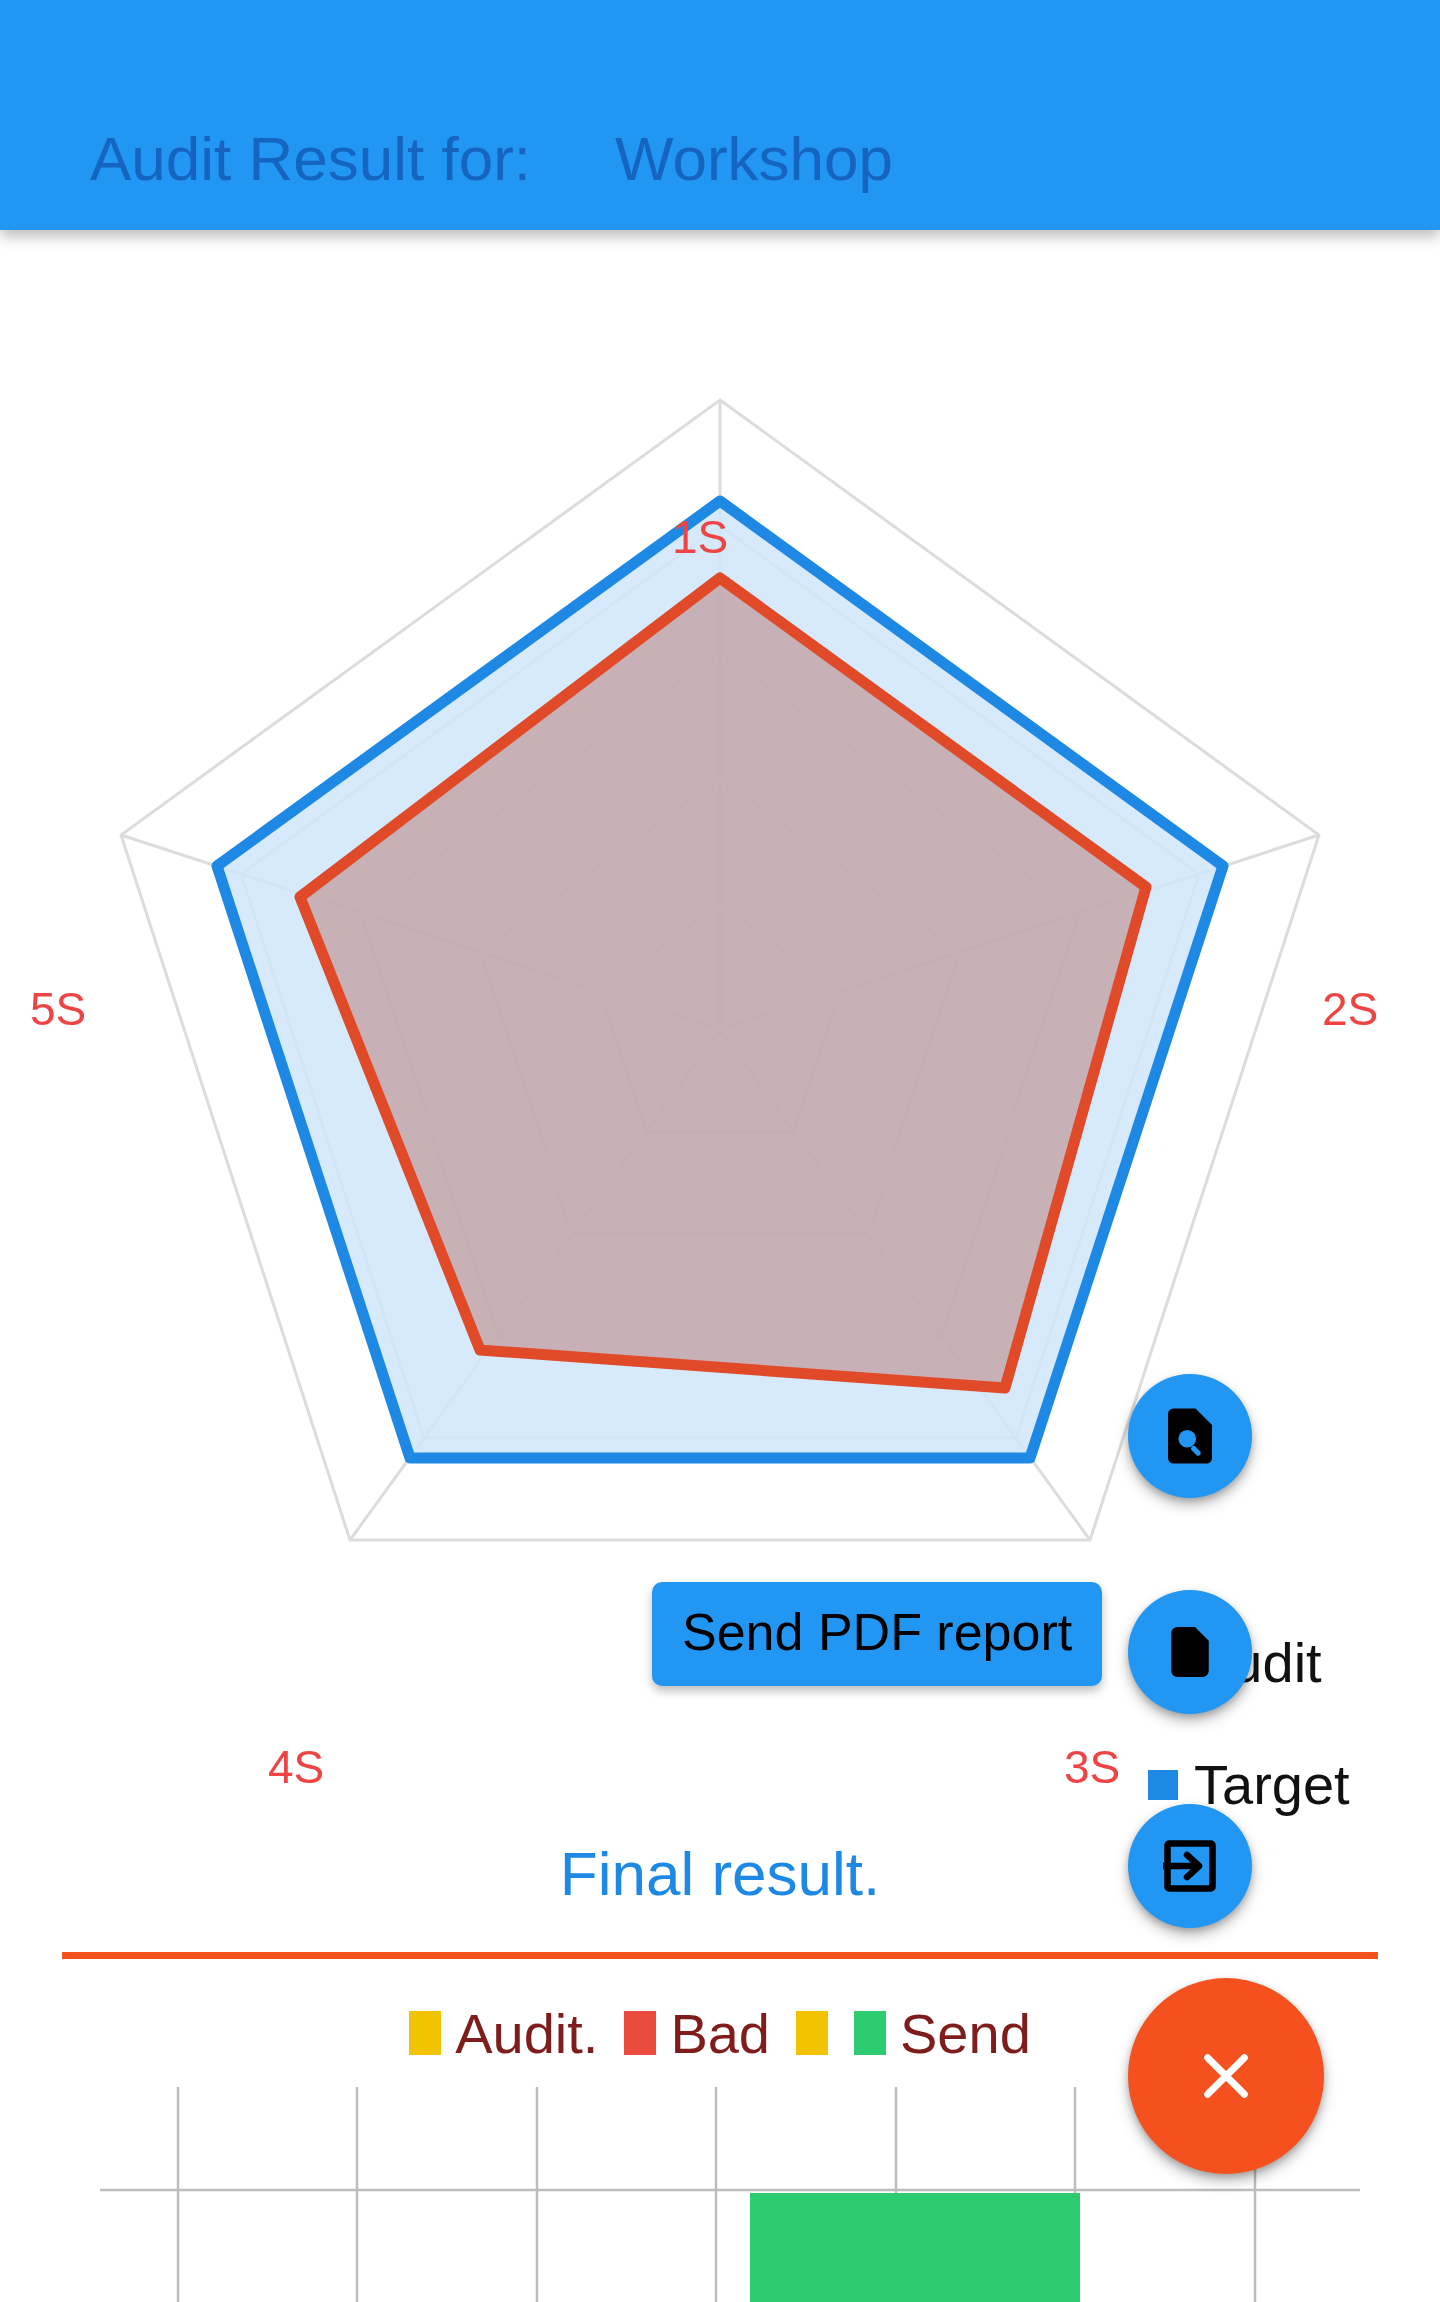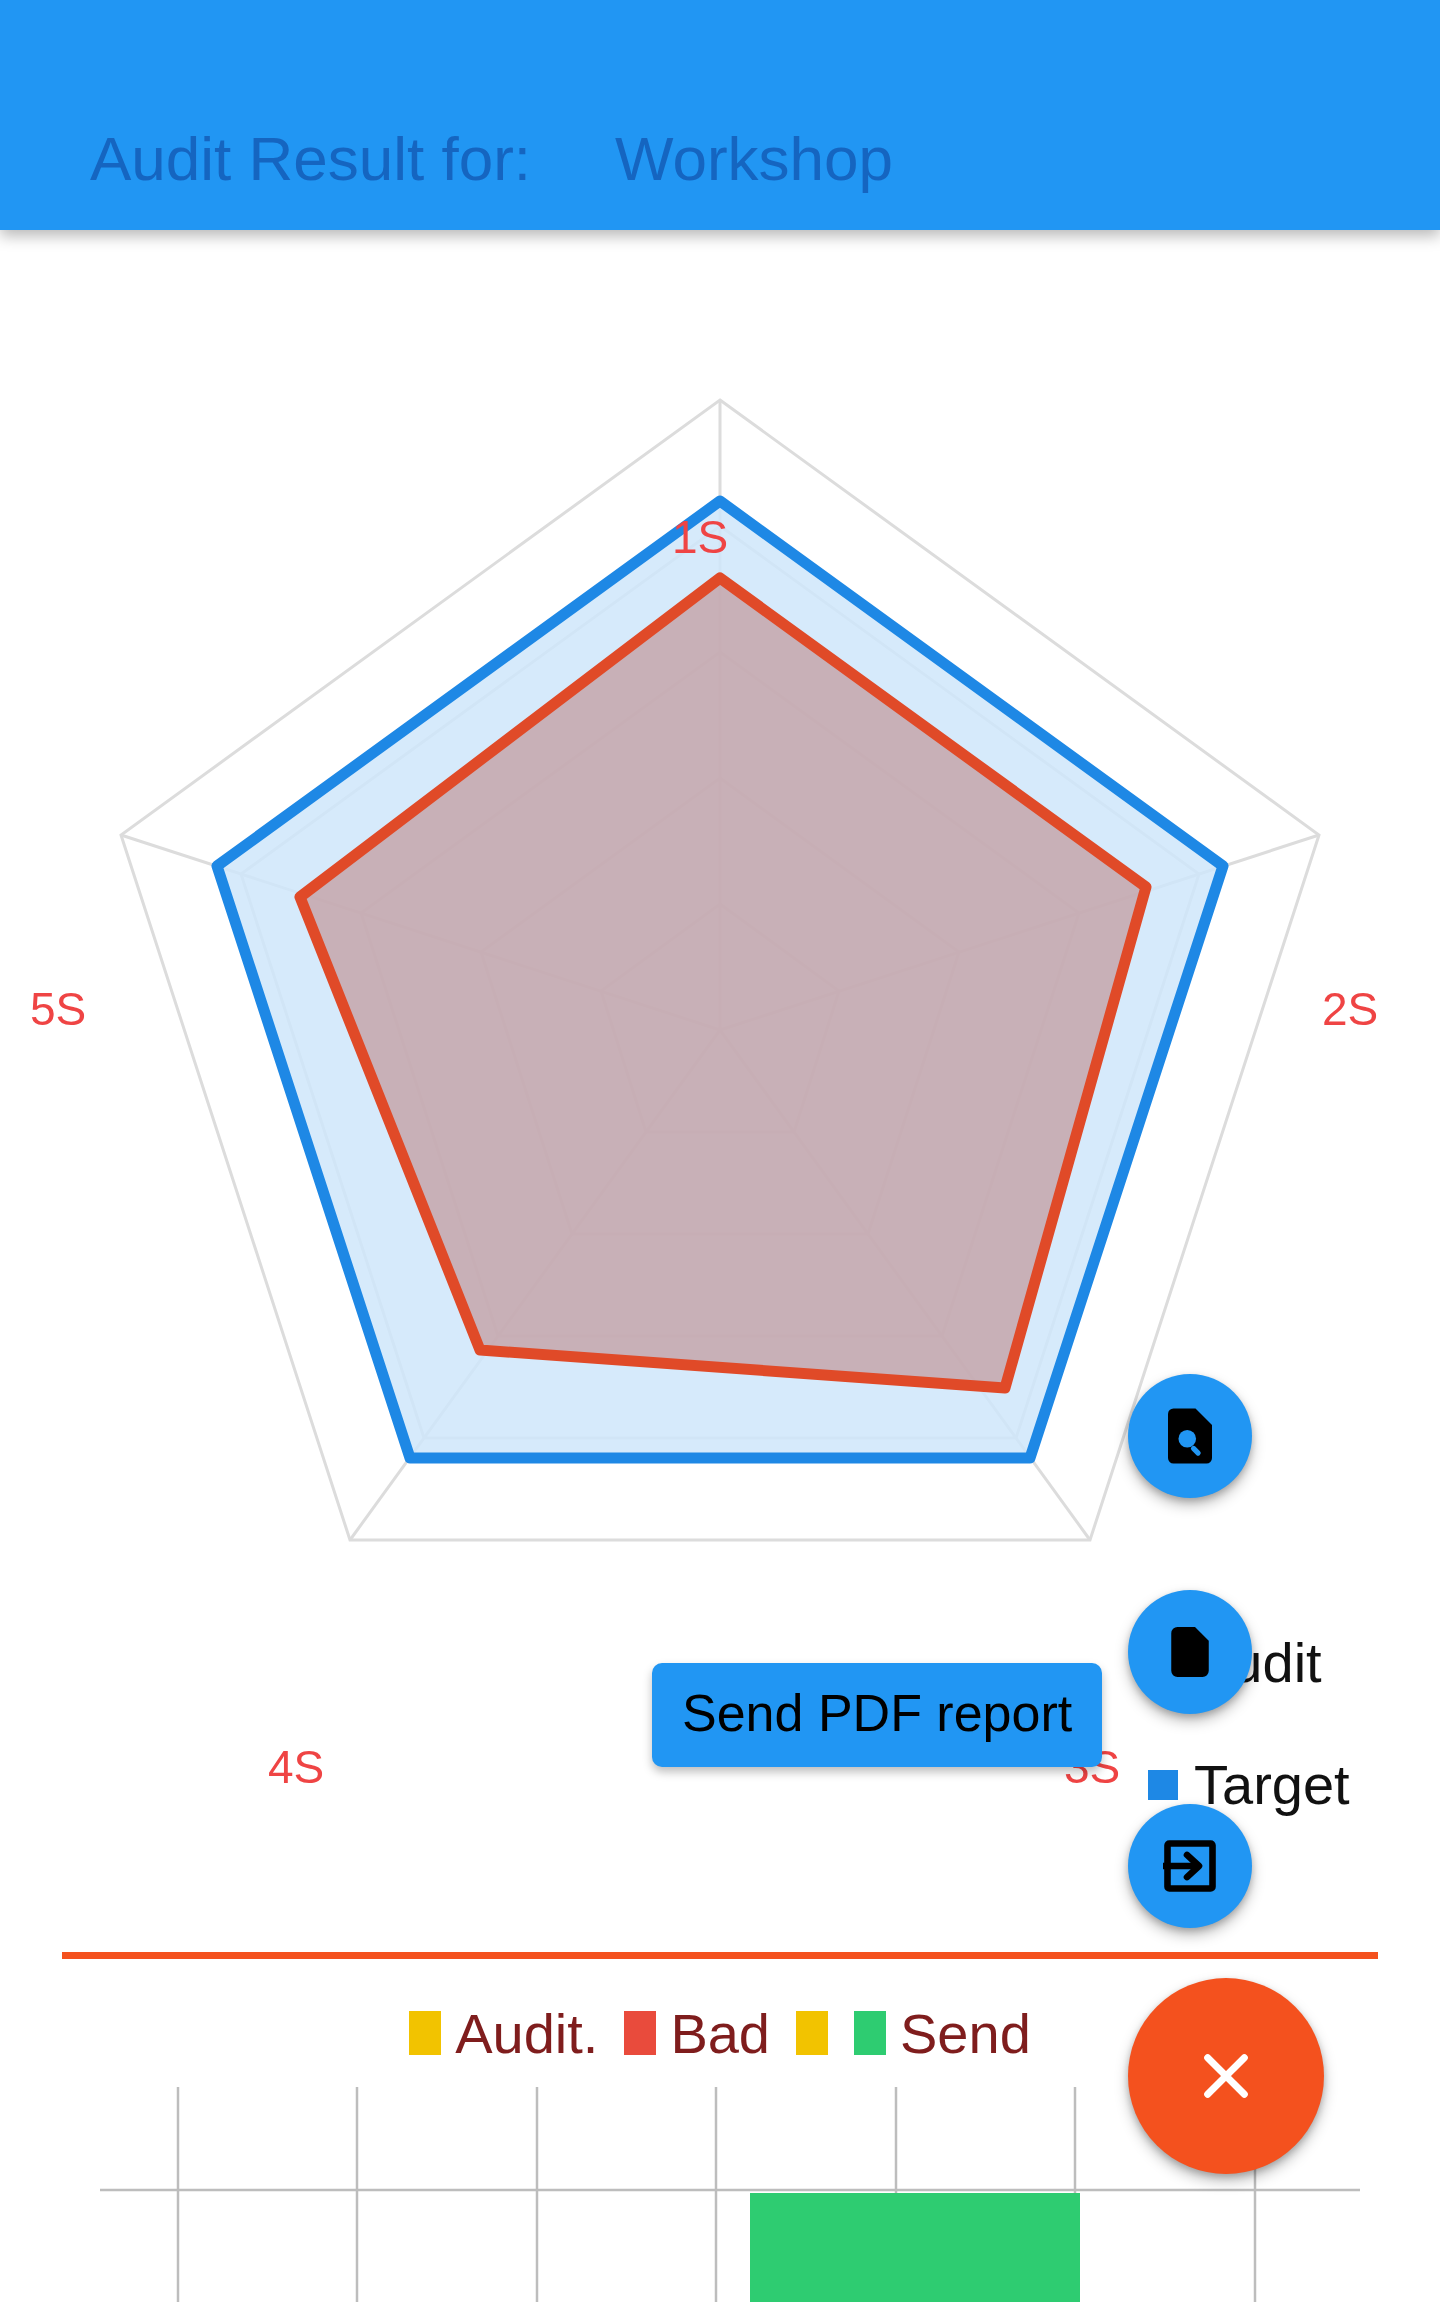--- a/index.html
+++ b/index.html
@@ -84,21 +84,21 @@
     position: absolute; background: #2196F3; color: #000;
     border-radius: 10px; font-size: 52px;
     padding: 20px 30px 24px 30px; white-space: nowrap;
     box-shadow: 0 5px 10px rgba(0,0,0,0.26);
     z-index: 8;
   }
   .fab1 { left: 1128px; top: 1374px; }
   .fab2 { left: 1128px; top: 1590px; }
   .fab3 { left: 1128px; top: 1804px; }
   .lbl1 { left: 776px; top: 1366px; }
-  .lbl2 { left: 652px; top: 1663px; }
+  .lbl2 { left: 652px; top: 1582px; }
   .lbl3 { left: 954px; top: 1796px; }
   .fabmain { left: 1128px; top: 1978px; }
   .fab svg { display: block; }
 </style>
 </head>
 <body>
 
 <div id="root">
 
   <div class="appbar">
@@ -141,20 +141,21 @@
 
   <div class="mini-legend ml-audit">
     <span class="swatch" style="background:#E04A28"></span>
     <span class="txt">Audit</span>
   </div>
   <div class="mini-legend ml-target">
     <span class="swatch" style="background:#1E88E5"></span>
     <span class="txt">Target</span>
   </div>
 
+  <div class="final-result">Final result.</div>
   <div class="final-rule"></div>
 
   <div class="barchart">
     <div class="bc-legend">
       <span class="item">
         <span class="swatch" style="background:#F2C300"></span>
         <span class="txt">Audit.</span>
       </span>
       <span class="item">
         <span class="swatch" style="background:#E94B3C"></span>

